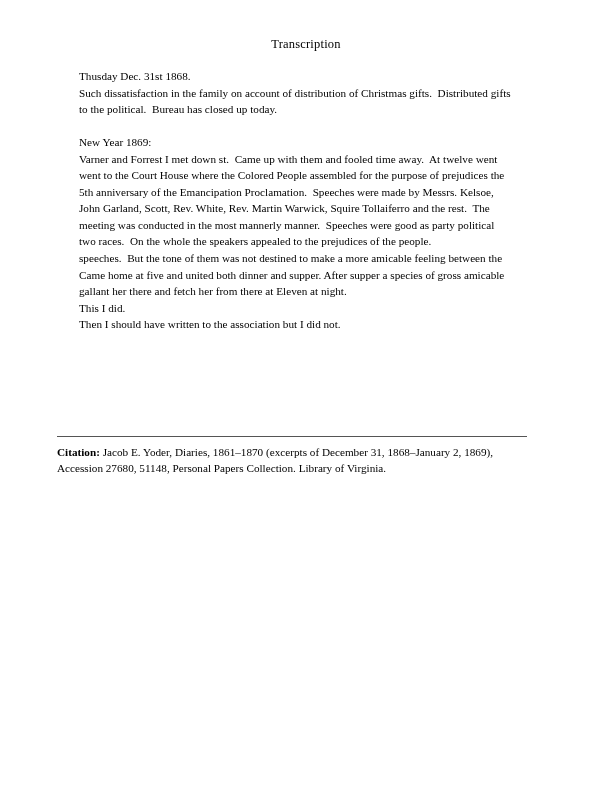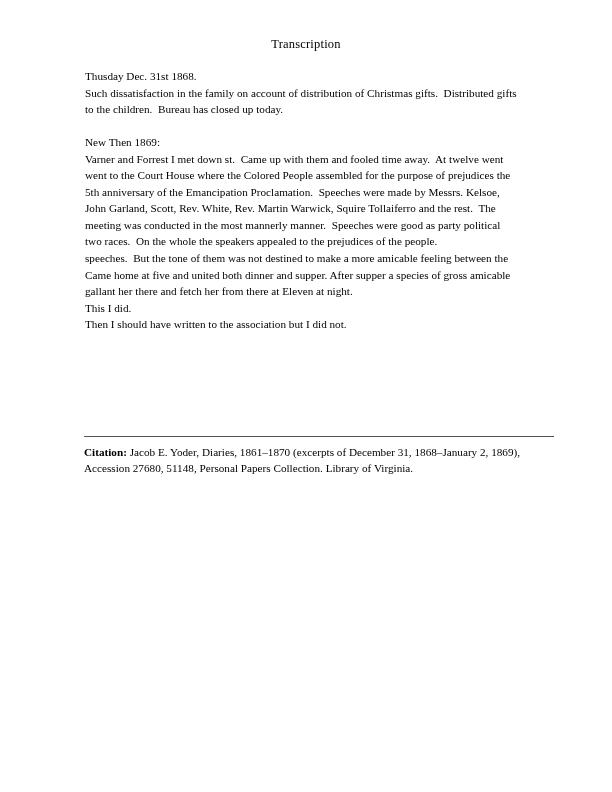--- a/index.html
+++ b/index.html
@@ -25,42 +25,42 @@
     width: 612px;
     text-align: center;
     font-size: 12.5px;
     line-height: 16px;
     letter-spacing: 0.2px;
   }
 
   
   .body-area {
     position: absolute;
-    left: 85px;
+    left: 79px;
     top: 68px;
     width: 470px;
   }
   .para {
     font-size: 11.2px;
     line-height: 16.55px;
     text-align: left;
     margin: 0;
   }
   .para + .para {
     margin-top: 16.5px;
   }
   .line {
     display: block;
     white-space: pre-wrap;
   }
 
   
   .citation-block {
     position: absolute;
-    left: 84px;
+    left: 57px;
     top: 436px;
     width: 470px;
   }
   .citation-rule {
     width: 470px;
     height: 0;
     border-top: 1.1px solid #555555;
     margin: 0 0 7px 0;
   }
   .citation-text {
@@ -85,25 +85,25 @@
 <body>
 
 <div class="page">
 
   <div class="doc-title">Transcription</div>
 
   <div class="body-area">
     <p class="para">
       <span class="line">Thusday Dec. 31st 1868.</span>
       <span class="line">Such dissatisfaction in the family on account of distribution of Christmas gifts.  Distributed gifts</span>
-      <span class="line">to the children.  Bureau has closed up today.</span>
+      <span class="line">to the political.  Bureau has closed up today.</span>
     </p>
 
     <p class="para">
-      <span class="line">New Then 1869:</span>
+      <span class="line">New Year 1869:</span>
       <span class="line">Varner and Forrest I met down st.  Came up with them and fooled time away.  At twelve went</span>
       <span class="line">went to the Court House where the Colored People assembled for the purpose of prejudices the</span>
       <span class="line">5th anniversary of the Emancipation Proclamation.  Speeches were made by Messrs. Kelsoe,</span>
       <span class="line">John Garland, Scott, Rev. White, Rev. Martin Warwick, Squire Tollaiferro and the rest.  The</span>
       <span class="line">meeting was conducted in the most mannerly manner.  Speeches were good as party political</span>
       <span class="line">two races.  On the whole the speakers appealed to the prejudices of the people.</span>
       <span class="line">speeches.  But the tone of them was not destined to make a more amicable feeling between the</span>
       <span class="line">Came home at five and united both dinner and supper. After supper a species of gross amicable</span>
       <span class="line">gallant her there and fetch her from there at Eleven at night.</span>
       <span class="line">This I did.</span>

